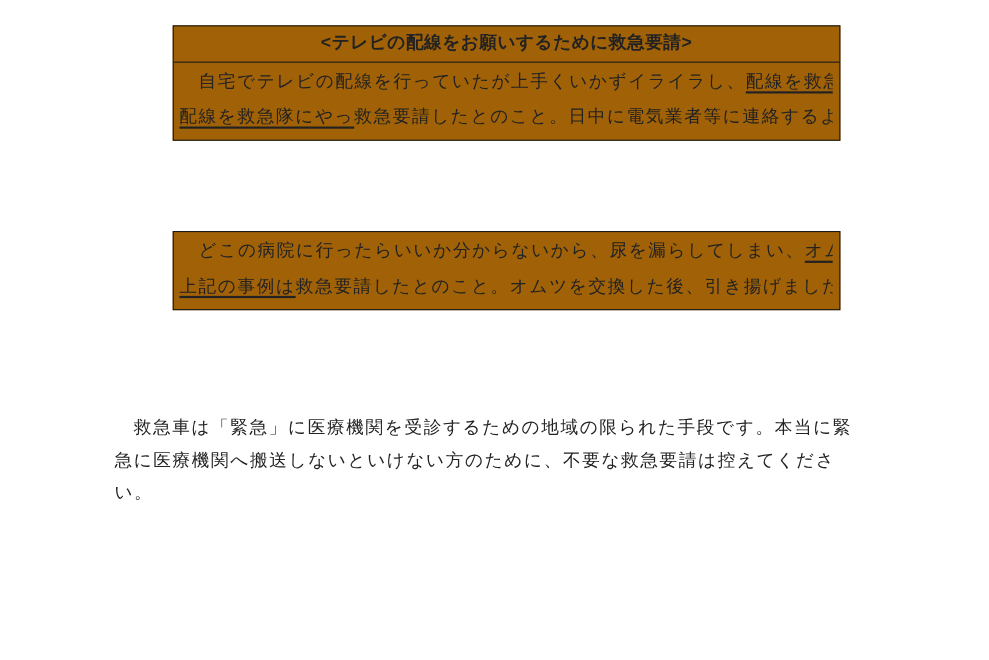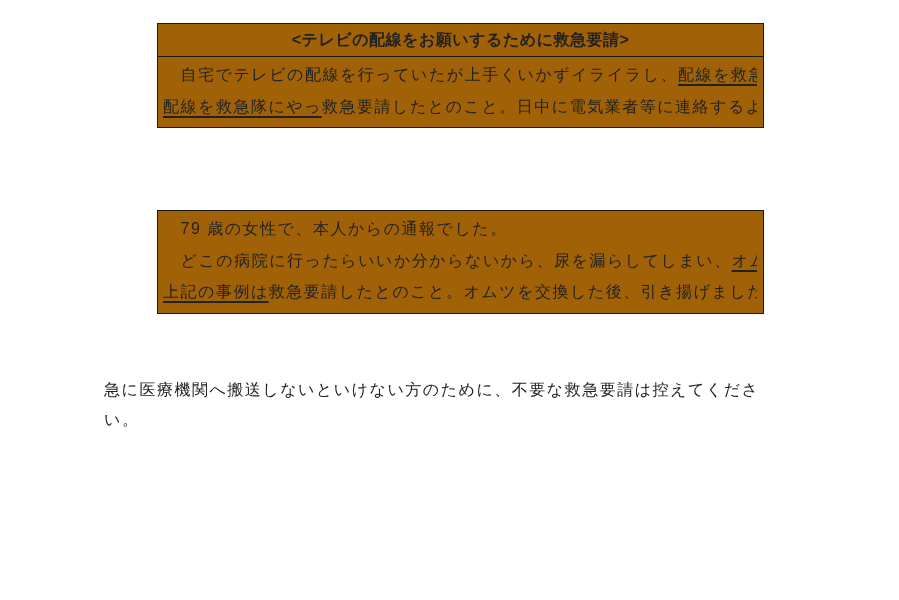--- a/index.html
+++ b/index.html
@@ -70,24 +70,24 @@
   <div class="case-box first">
     <div class="case-title">&lt;テレビの配線をお願いするために救急要請&gt;</div>
     <div class="case-body">
         <div class="text-line"><span class="">　自宅でテレビの配線を行っていたが上手くいかずイライラし、</span><span class="u">配線を救急隊にやっ</span></div>
         <div class="text-line"><span class="u">配線を救急隊にやっ</span><span class="">救急要請したとのこと。日中に電気業者等に連絡するように伝え</span></div>
       </div>
   </div>
 
   <div class="case-box second">
     <div class="case-body">
-        <div class="text-line"><span class="">　79 歳の女性で、本人からの通報でした。</span></div>
         <div class="text-line"><span class="">　どこの病院に行ったらいいか分からないから、尿を漏らしてしまい、</span><span class="u">オムツを交換</span></div>
         <div class="text-line"><span class="u">上記の事例は</span><span class="">救急要請したとのこと。オムツを交換した後、引き揚げました。</span></div>
       </div>
   </div>
 
   <div class="closing">
+      <div class="text-line"><span class="">　救急車は「緊急」に医療機関を受診するための地域の限られた手段です。本当に緊</span></div>
       <div class="text-line"><span class="">急に医療機関へ搬送しないといけない方のために、不要な救急要請は控えてくださ</span></div>
       <div class="text-line"><span class="">い。</span></div>
     </div>
 
 </div>
 
 </body></html>

